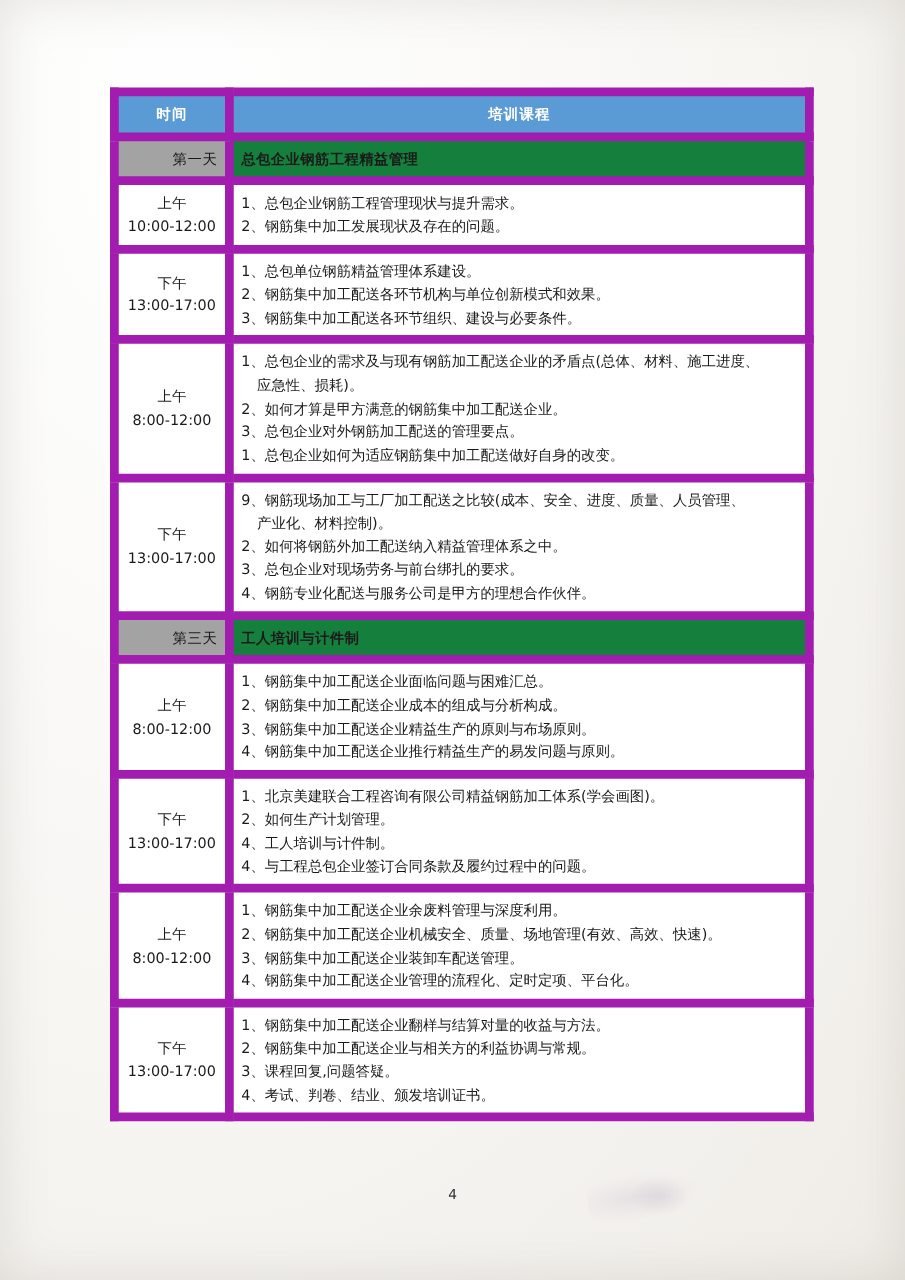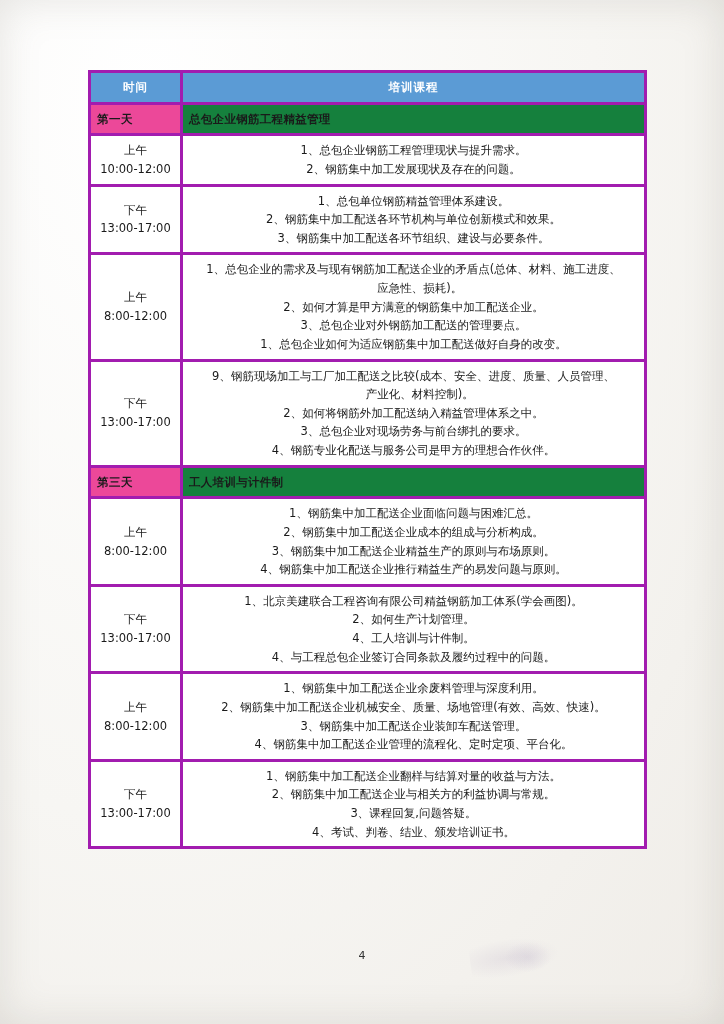--- a/index.html
+++ b/index.html
@@ -34,62 +34,62 @@
     margin: 0 0 16px 0;
     white-space: nowrap;
   }
   table.schedule {
     border-collapse: collapse;
     width: 556px;
     table-layout: fixed;
     background: #fff;
   }
   table.schedule td, table.schedule th {
-    border: 3px solid #a21caf;
+    border: 7px solid #a21caf;
     vertical-align: middle;
     padding: 5px 6px;
     font-size: 11.5px;
     line-height: 1.62;
   }
   .col-time { width: 92px; }
   .col-course { width: 464px; }
 
   thead th {
     background: #5b9bd5;
     color: #ffffff;
     font-weight: bold;
     text-align: center;
     font-size: 12px;
     letter-spacing: 1px;
     padding: 4px 6px;
   }
   td.day-label {
-    background: #ec4899;
-    text-align: left;
-    font-weight: bold;
+    background: #a3a3a3;
+    text-align: right;
+    font-weight: normal;
     font-size: 12px;
     letter-spacing: 0.5px;
   }
   td.day-title {
     background: #15803d;
     font-weight: bold;
     font-size: 12px;
     letter-spacing: 0.3px;
   }
   td.session {
     text-align: center;
     font-size: 11.5px;
     line-height: 1.9;
     white-space: nowrap;
   }
   td.session .t {
     display: block;
   }
   td.items {
-    text-align: center;
+    text-align: left;
   }
   td.items .line {
     display: block;
     text-indent: 0;
   }
   td.items .line.cont {
     padding-left: 1.1em;
   }
   .page-number {
     position: absolute;

